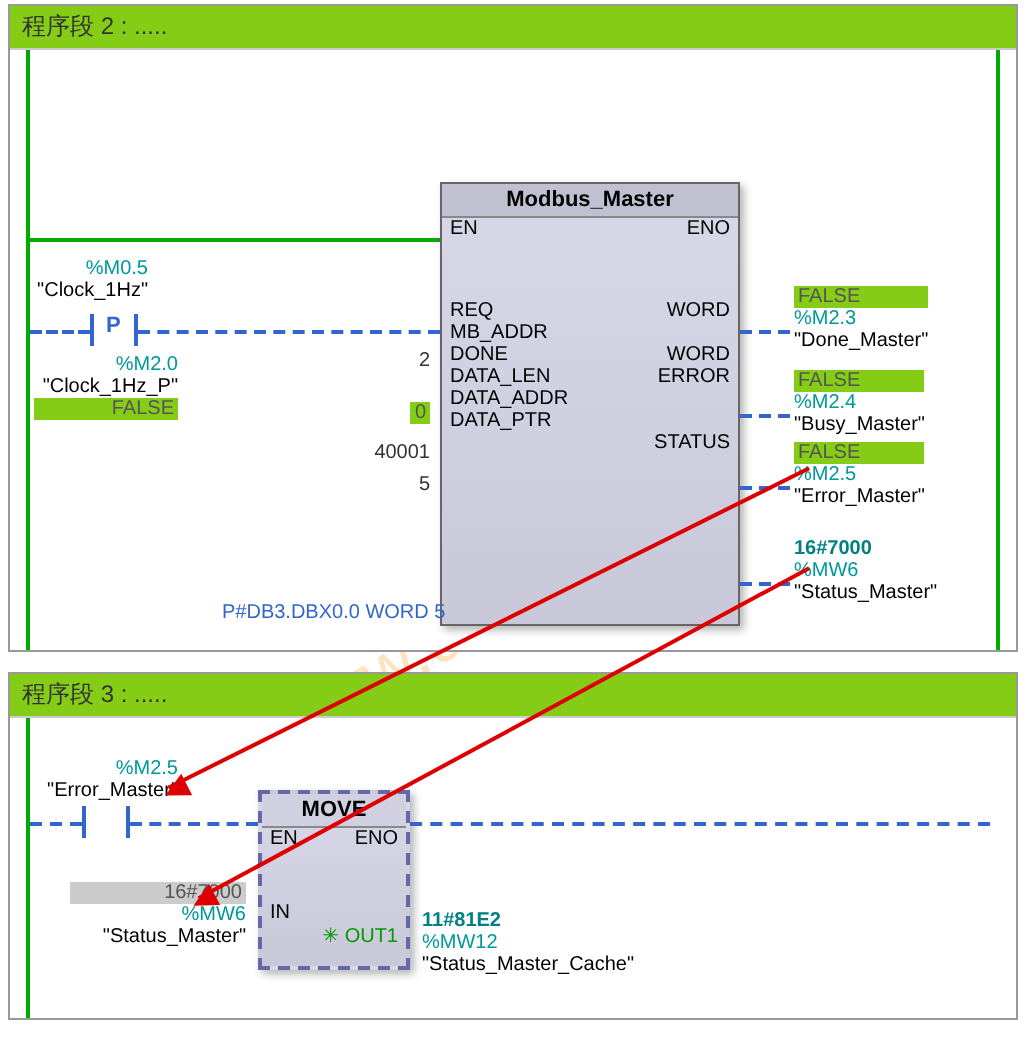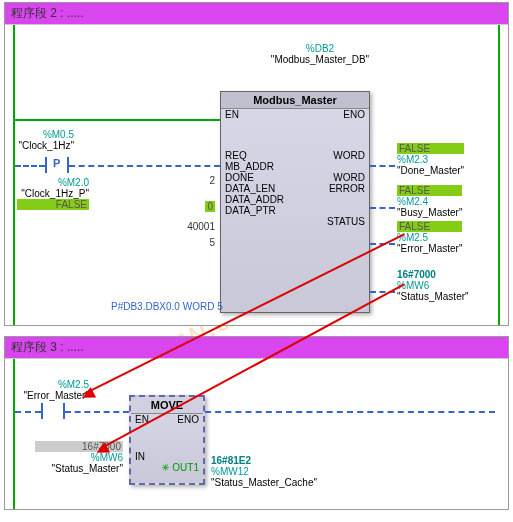--- a/index.html
+++ b/index.html
@@ -13,21 +13,21 @@
     position: relative;
     color: #000;
   }
   .network {
     border: 1px solid #999;
     margin: 2px 4px 10px 4px;
     position: relative;
     background: #fff;
   }
   .network-header {
-    background: #d946ef;
+    background: #84cc16;
     border-bottom: 1px solid #ccc;
     padding: 2px 6px;
     font-size: 12px;
     color: #333;
   }
   .network-body {
     position: relative;
     height: 300px;
   }
   .network-body.small { height: 150px; }
@@ -148,24 +148,20 @@
 <body>
 
 <div class="watermark" style="left:120px; top:280px;">www.dataie.com</div>
 
 <div class="network">
   <div class="network-header">程序段 2 :   .....</div>
   <div class="network-body">
     <div class="rail-left"></div>
     <div class="rail-right"></div>
 
-    <div class="db-label" style="left:255px; top:18px;">
-      <div class="addr">%DB2</div>
-      <div class="sym">"Modbus_Master_DB"</div>
-    </div>
 
     <div class="wire" style="left:10px; top:94px; width:205px;"></div>
 
     <div class="fb" style="left:215px; top:66px; width:150px; height:222px;">
       <div class="fb-title">Modbus_Master</div>
       <div class="fb-row">
           <span class="fb-in">EN</span>
                            <span class="fb-out">ENO</span>
         </div>
       <div style="height:30px;"></div>
@@ -288,21 +284,21 @@
 
     <div class="wire-dash" style="left:200px; top:52px; width:290px;"></div>
 
     <div class="param left" style="left:30px; top:82px; width:88px;">
       <div class="val" style="background:#ccc;">16#7000</div>
       <div class="addr">%MW6</div>
       <div class="sym">"Status_Master"</div>
     </div>
 
     <div class="param right" style="left:206px; top:96px;">
-      <div class="live">16#81E2</div>
+      <div class="live">11#81E2</div>
       <div class="addr">%MW12</div>
       <div class="sym">"Status_Master_Cache"</div>
     </div>
   </div>
 </div>
 
 <div class="arrow-line" style="left:405px; top:235px; width:358px; transform:rotate(153.5deg);"></div>
 <div class="arrow-head" style="left:82px; top:389px; transform:rotate(-27deg);"></div>
 
 <div class="arrow-line" style="left:405px; top:285px; width:347px; transform:rotate(151.6deg);"></div>

